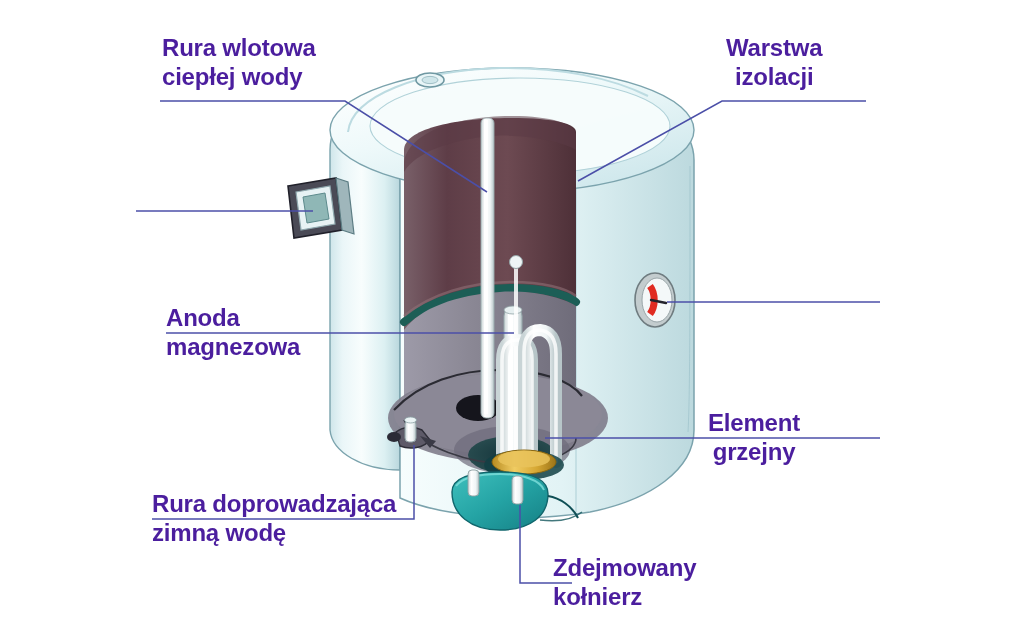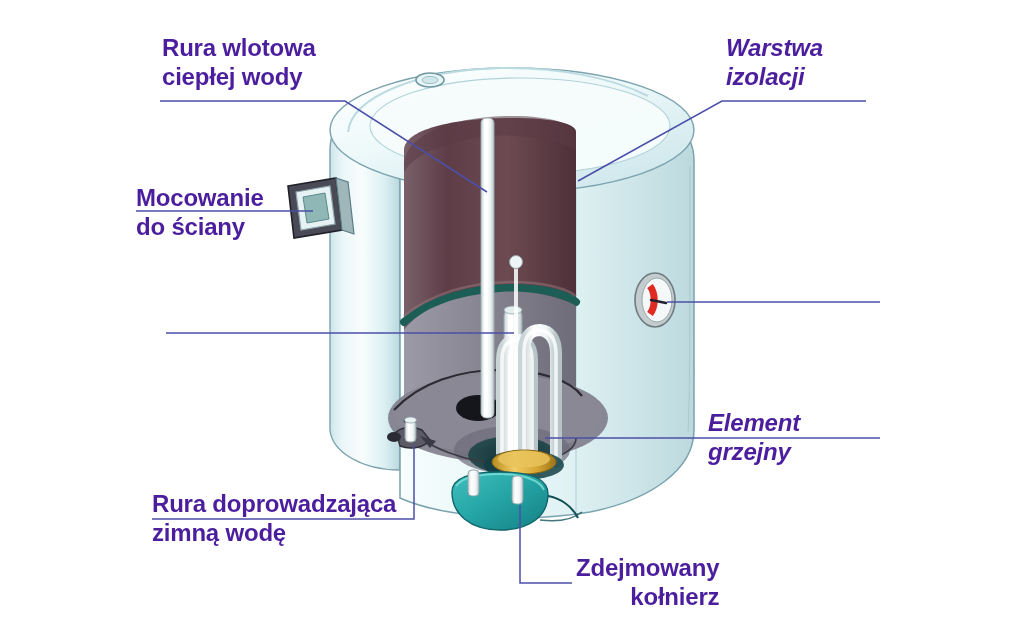--- a/index.html
+++ b/index.html
@@ -12,21 +12,21 @@
   svg#art{position:absolute;left:0;top:0;width:1024px;height:641px;}
   .callout{
     position:absolute;
     color:#4B1E9E;
     font-weight:700;
     font-size:24px;
     line-height:1.22;
     letter-spacing:-0.2px;
     white-space:pre-line;
   }
-  .c-right{text-align:left;font-style:italic;}
+  .c-right{text-align:center;}
   .c-left{text-align:left;}
 </style>
 </head>
 <body>
 
 <div id="stage">
 
 <svg id="art" viewBox="0 0 1024 641">
   <defs>
     <linearGradient id="shellGrad" x1="0" y1="0" x2="1" y2="0">
@@ -198,27 +198,27 @@
     <polyline points="572,583 520,583 520,505"></polyline>
   </g>
 </svg>
 
 <div class="callout c-left" style="left:162px;top:33px;">Rura wlotowa
 ciepłej wody</div>
 
 <div class="callout c-right" style="left:726px;top:33px;">Warstwa
 izolacji</div>
 
-<div class="callout c-left" style="left:136px;top:183px;">Mocowanie
-do ściany</div>
-
-
+
+
+<div class="callout c-left" style="left:166px;top:303px;">Anoda
+magnezowa</div>
 
 <div class="callout c-left" style="left:152px;top:489px;">Rura doprowadzająca
 zimną wodę</div>
 
 <div class="callout c-right" style="left:708px;top:408px;">Element
 grzejny</div>
 
-<div class="callout c-left" style="left:576px;top:553px;text-align:right;">Zdejmowany
+<div class="callout c-left" style="left:553px;top:553px;">Zdejmowany
 kołnierz</div>
 
 </div>
 
 </body></html>

